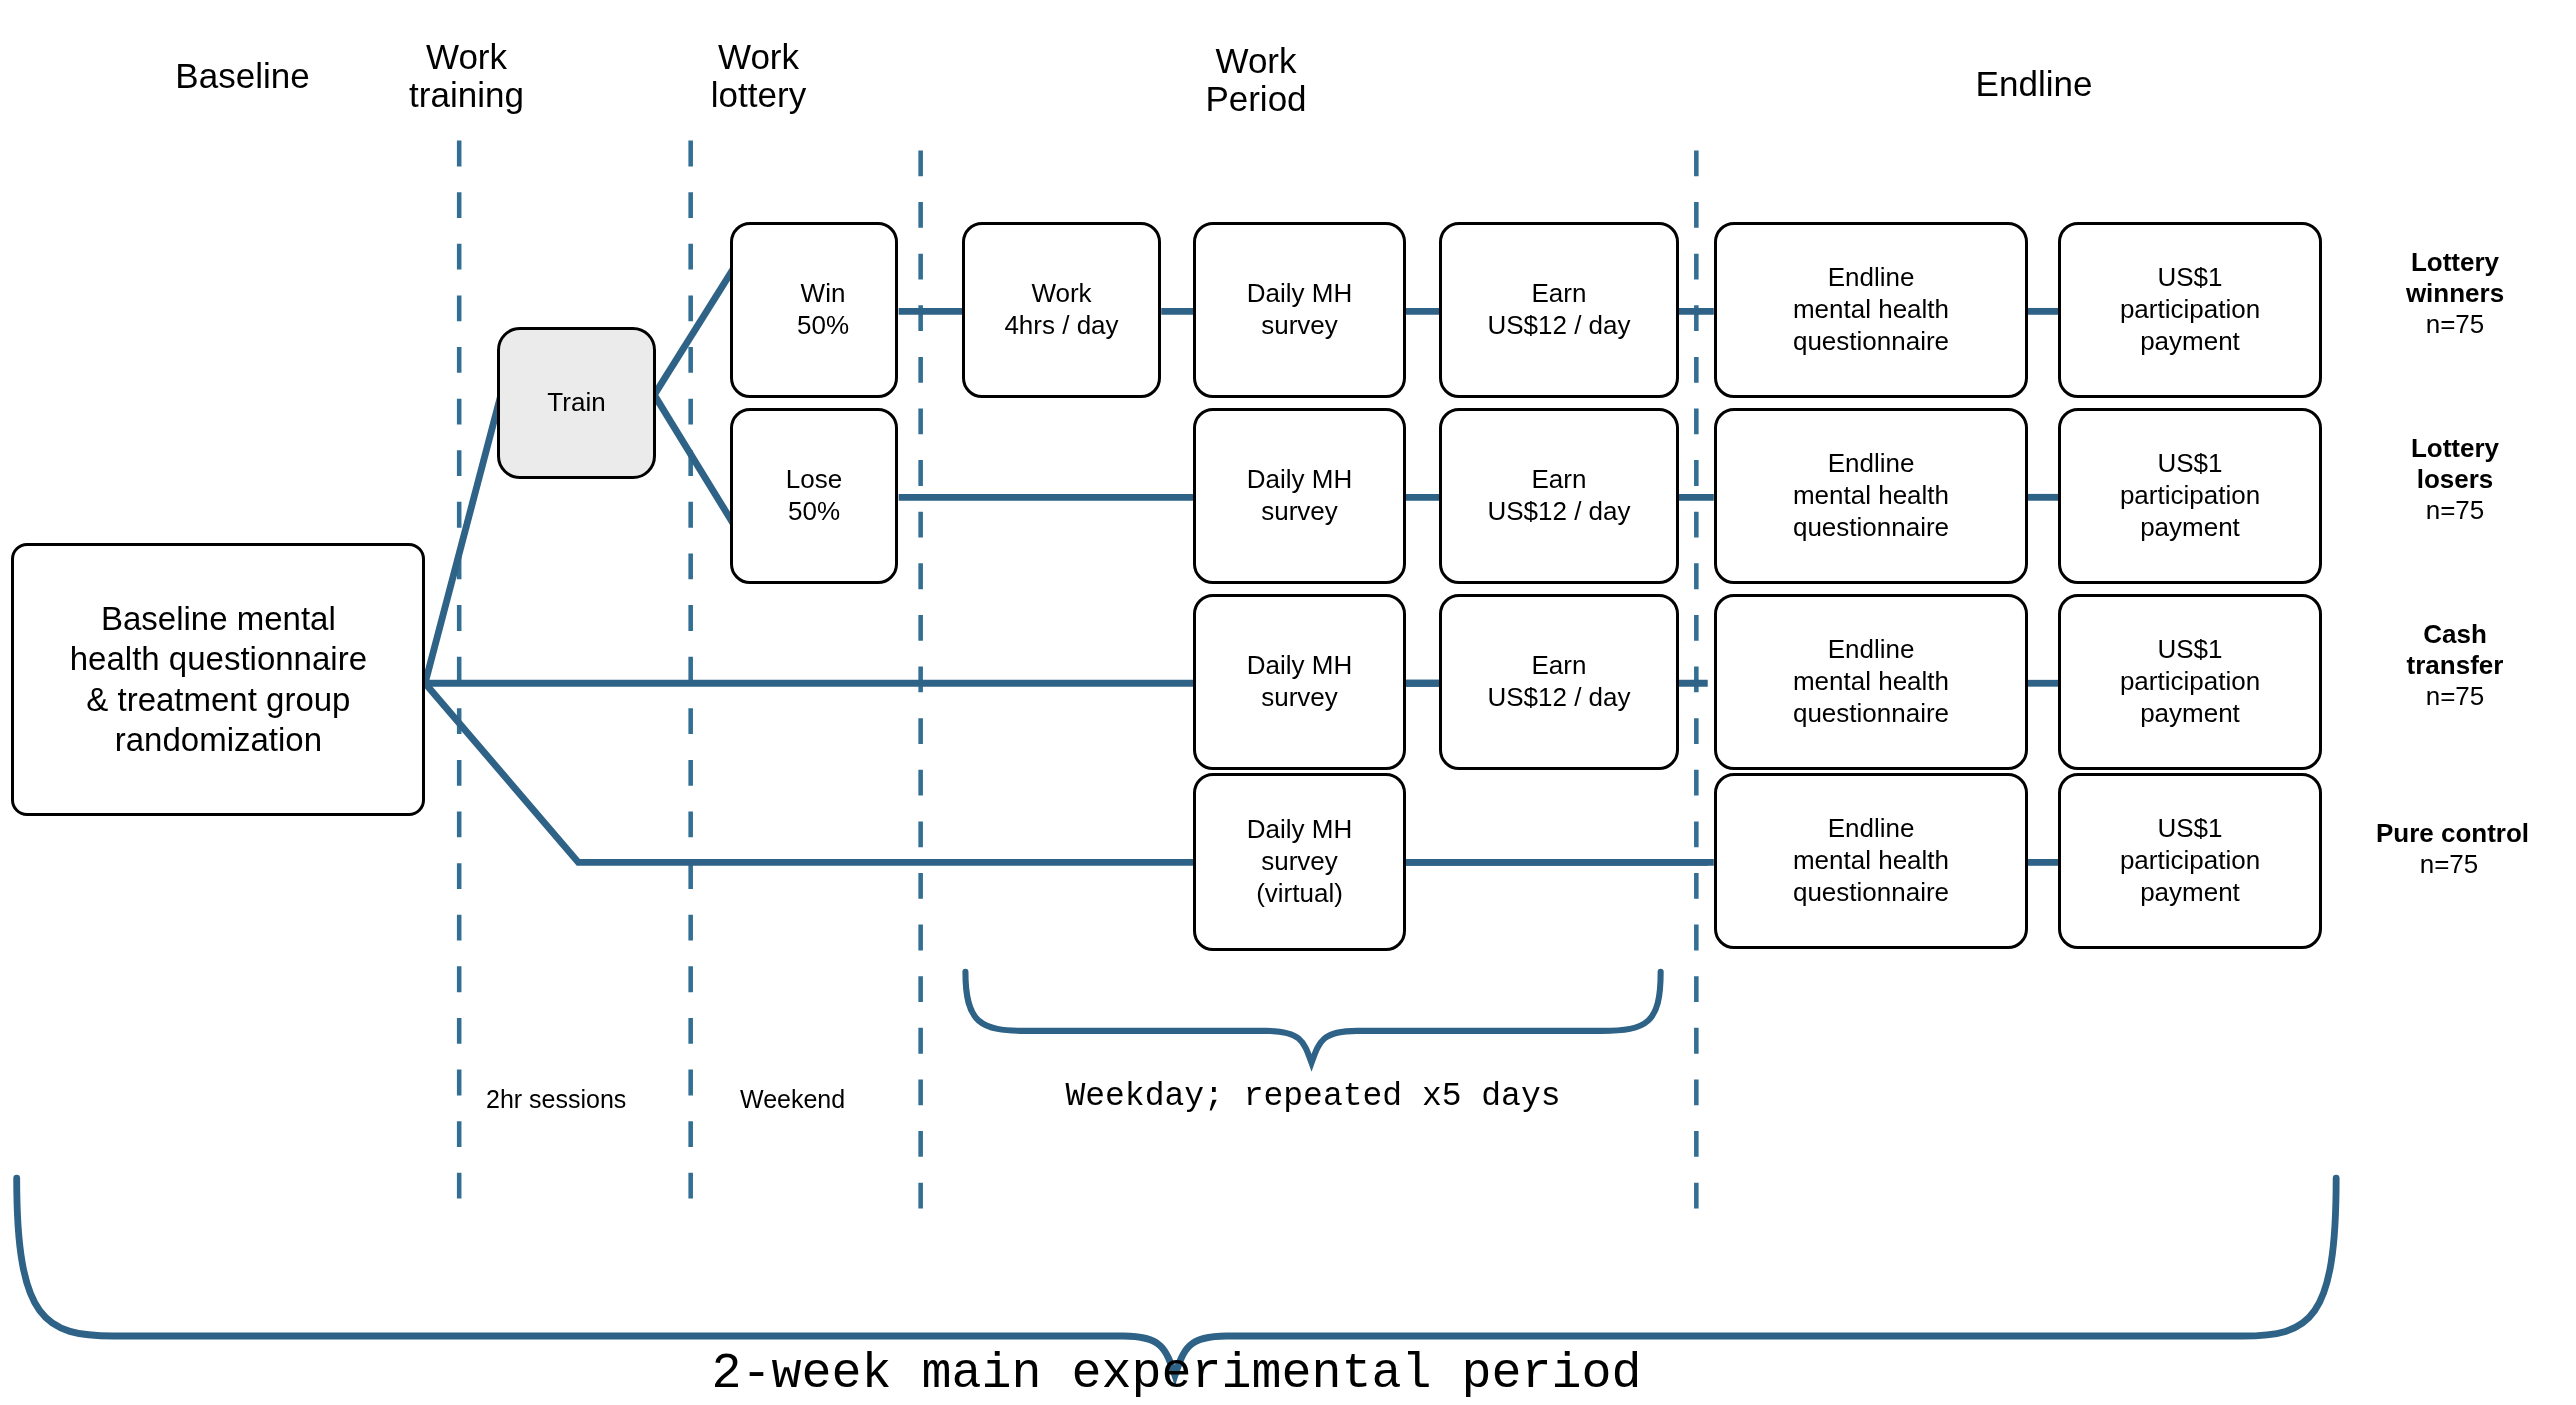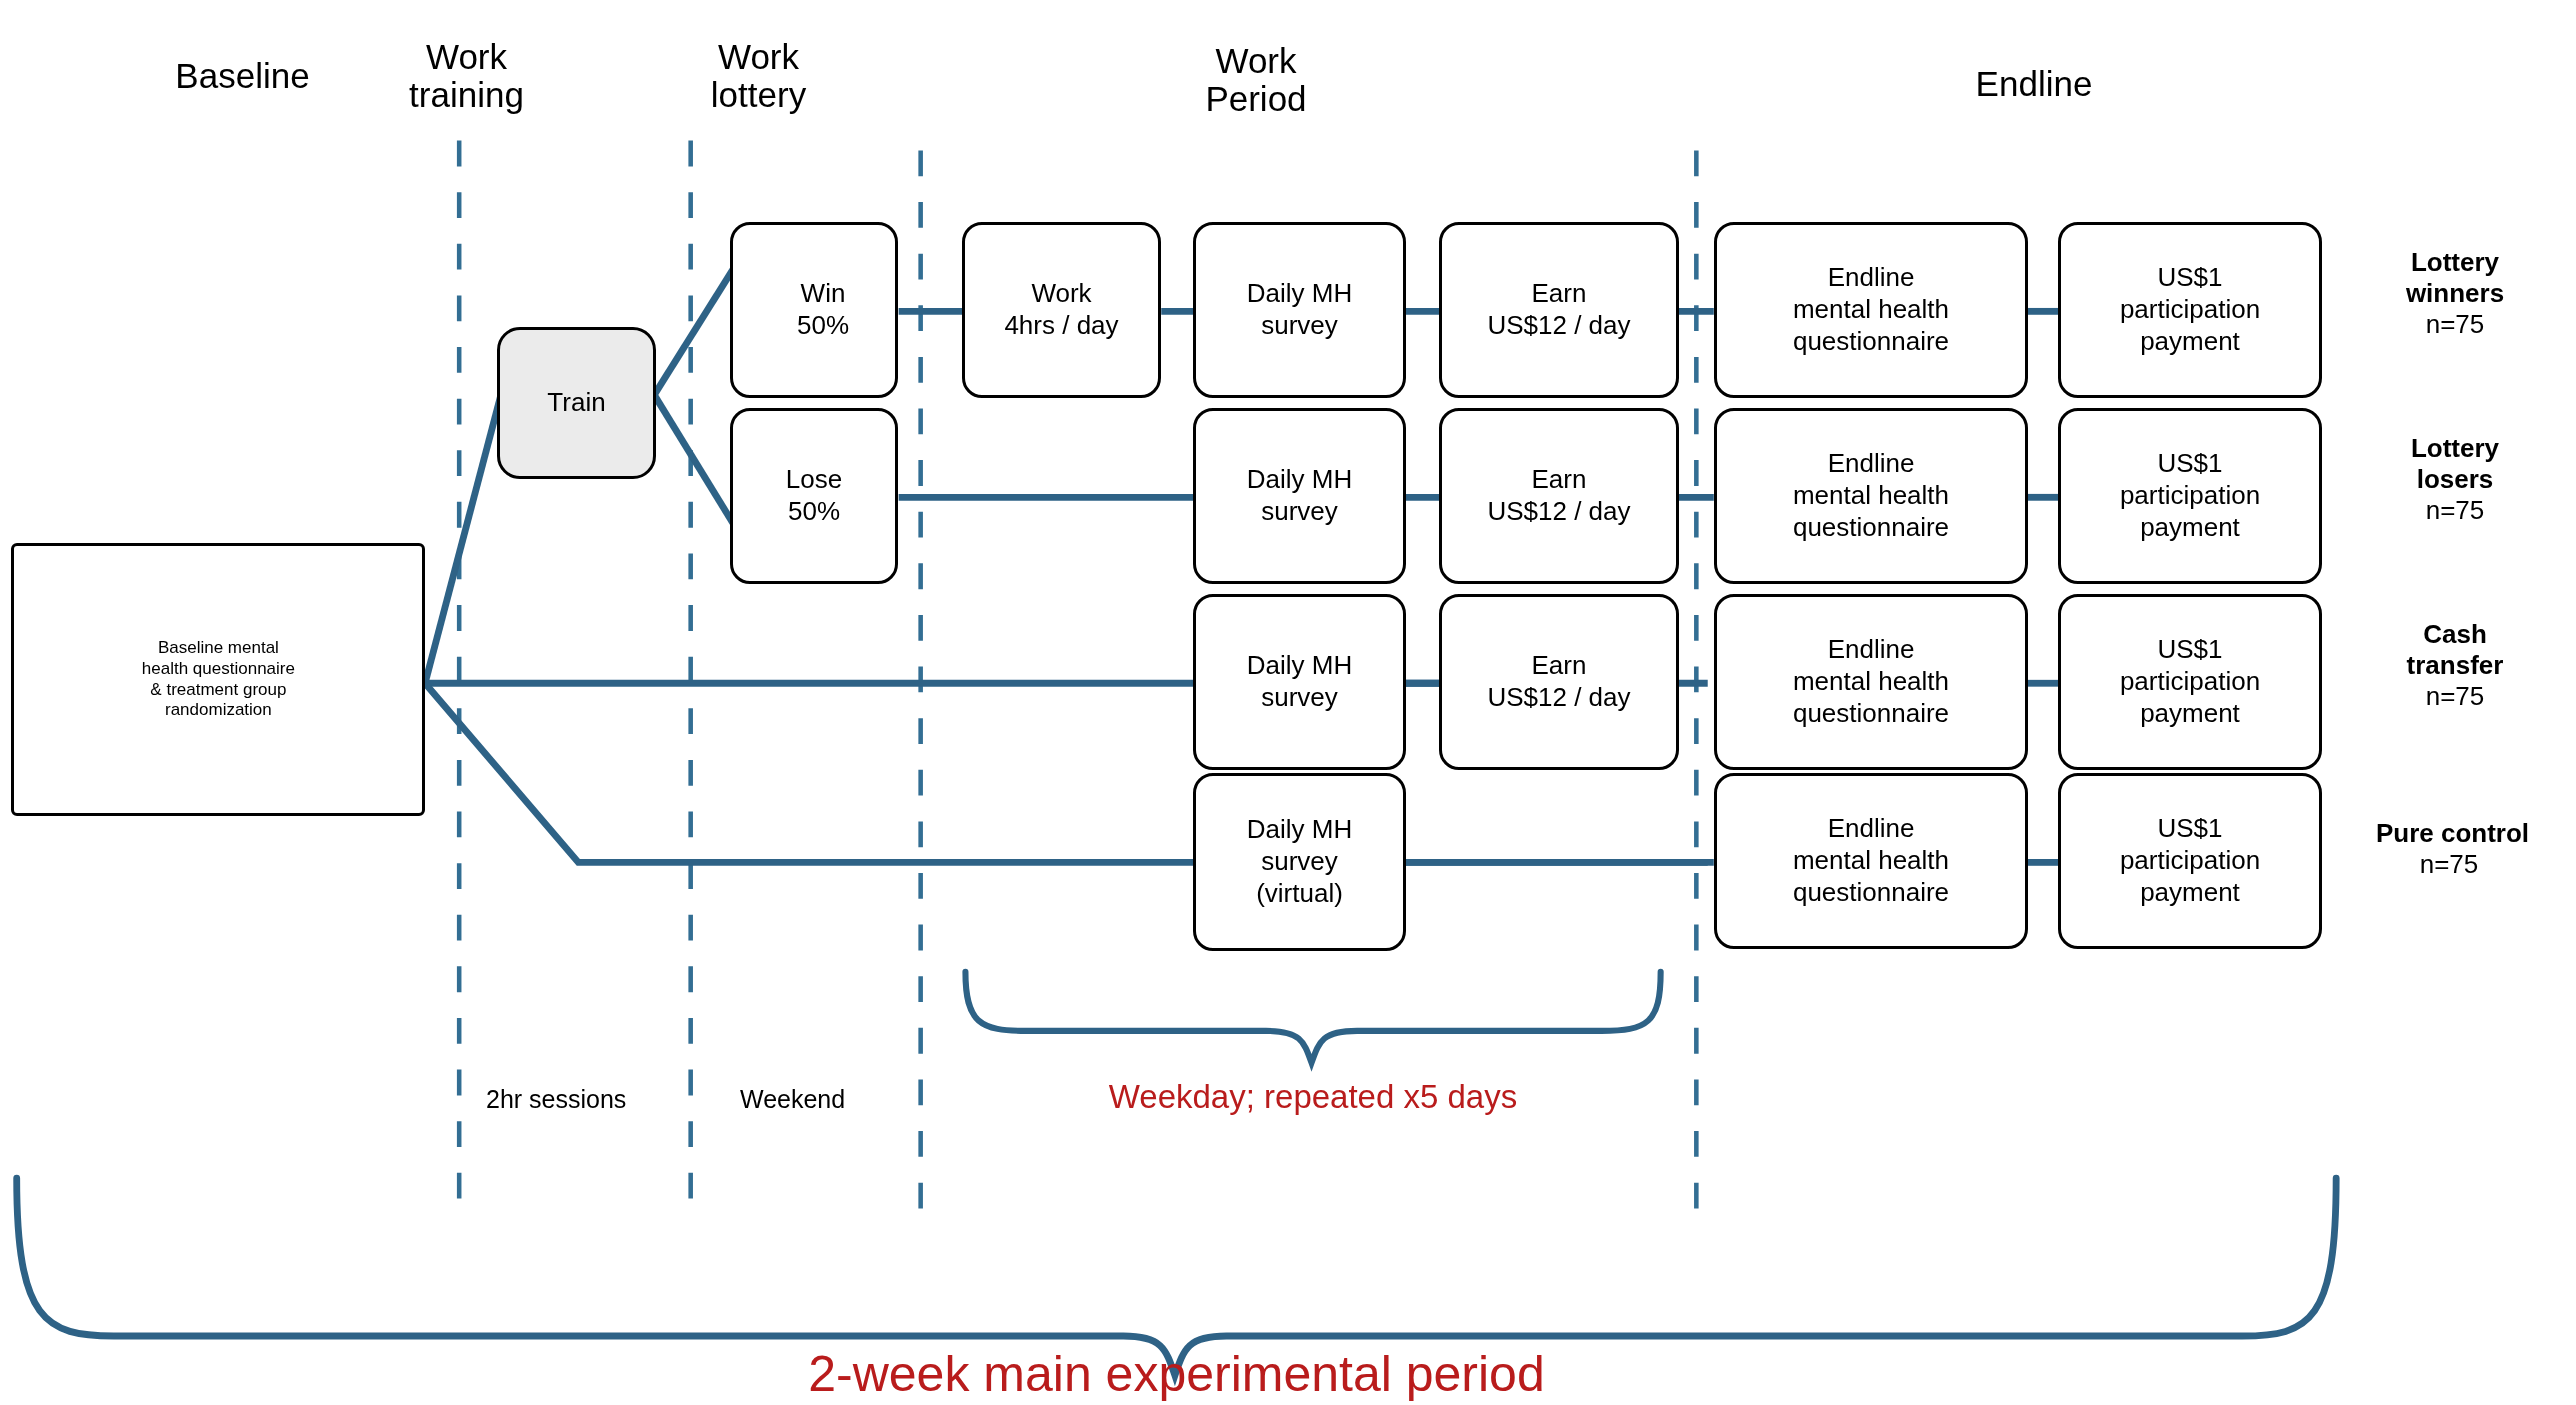--- a/index.html
+++ b/index.html
@@ -6,28 +6,28 @@
   body{font-family:"Liberation Sans", sans-serif;}
   #stage{position:relative;width:2576px;height:1406px;background:#fff;overflow:hidden;}
   svg#wires{position:absolute;left:0;top:0;width:2576px;height:1406px;pointer-events:none;}
 
   .phase-label{position:absolute;text-align:center;color:#000;font-size:35px;line-height:1.08;font-weight:400;white-space:pre-line;}
 
   .node{position:absolute;box-sizing:border-box;border:3.8px solid #000;border-radius:20px;background:#ffffff;
         display:flex;align-items:center;justify-content:center;text-align:center;color:#000;
         font-size:26px;line-height:1.22;padding:3px 6px;}
   .node.shaded{background:#ebebeb;border-radius:23px;margin-top:8px;}
-  .node.big{font-size:17px;border-radius:6px;}
+  .node.big{font-size:33px;border-radius:16px;}
 
   .grp-label{position:absolute;text-align:center;color:#000;font-size:26px;line-height:1.2;}
   .grp-label b{font-weight:700;display:block;}
   .grp-label span.n{font-weight:400;display:block;}
 
   .tick-label{position:absolute;color:#000;font-size:25px;white-space:nowrap;}
-  .brace-label{position:absolute;color:#b91c1c;font-size:33px;text-align:center;white-space:nowrap;}
+  .brace-label{position:absolute;color:#000000;font-size:33px;text-align:center;white-space:nowrap;font-family:Liberation Mono, monospace;}
   .brace-label.big{font-size:50px;}
 </style>
 </head>
 <body>
 
 <div id="stage">
 
   <svg id="wires" viewBox="0 0 3394 1852">
     <g stroke="#336e93" stroke-width="6" stroke-dasharray="34 34" fill="none">
       <line x1="605" y1="185" x2="605" y2="1600"></line>

